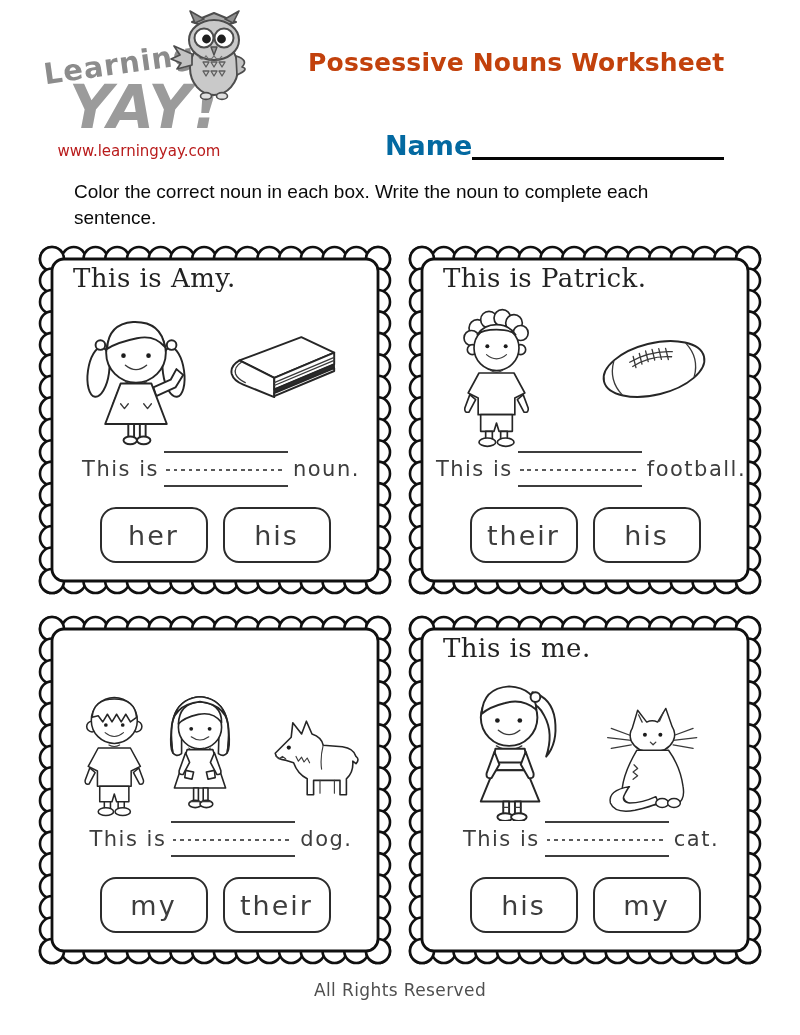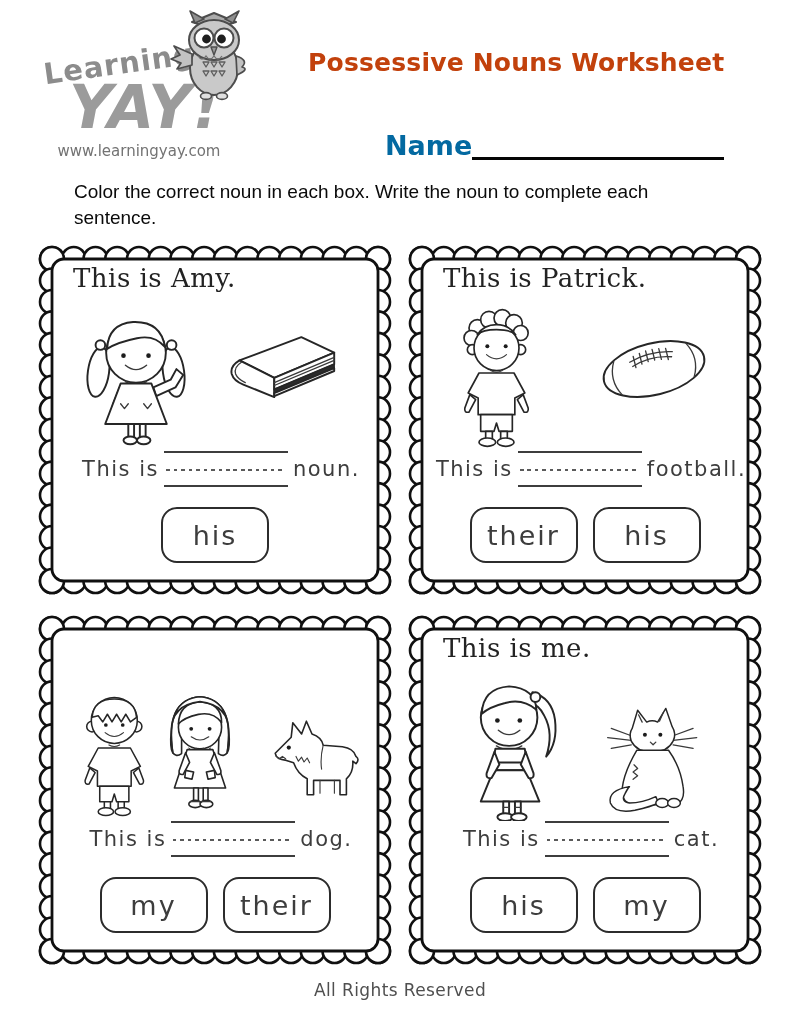--- a/index.html
+++ b/index.html
@@ -13,21 +13,21 @@
     position:absolute;left:6px;top:36px;width:170px;text-align:center;
     font-size:29px;font-weight:700;color:#8c8c8c;letter-spacing:1px;
     transform:rotate(-8deg);font-family:"DejaVu Sans",sans-serif;
   }
   .logo-yay{
     position:absolute;left:26px;top:62px;width:170px;text-align:center;
     font-size:60px;font-weight:800;font-style:italic;color:#9b9b9b;
     letter-spacing:1px;font-family:"DejaVu Sans",sans-serif;
   }
   .logo-url{position:absolute;left:0px;top:132px;width:210px;text-align:center;
-    font-size:15px;color:#737373;}
+    font-size:15px;color:#b91c1c;}
   .owl{position:absolute;left:136px;top:0px;}
   
   .title{
     position:absolute;left:308px;top:48px;width:420px;
     font-size:25px;font-weight:700;color:#c2410c;letter-spacing:.2px;
   }
   .name-row{position:absolute;left:385px;top:130px;font-size:27px;font-weight:700;color:#0369a1;}
   .name-line{display:inline-block;width:252px;height:26px;border-bottom:3px solid #050505;vertical-align:-5px;}
   .instructions{
     position:absolute;left:74px;top:179px;width:645px;
@@ -202,20 +202,21 @@
       <path class="line" d="M52,68 L114,42 L114,45 L52,71 Z"></path>
     </svg>
     <div class="sentence">
       <span>This is</span>
       <span class="blank">
           <span class="blank-mid"></span>
         </span>
       <span>noun.</span>
     </div>
     <div class="options">
+      <div class="option">her</div>
       <div class="option">his</div>
     </div>
   </div>
 </div>
 
 <div class="card c2">
   <svg class="scallops">
       <circle cx="14" cy="14" r="12" class="sc"></circle>
       <circle cx="14" cy="336" r="12" class="sc"></circle>
       <circle cx="35.733333333333334" cy="14" r="12" class="sc"></circle>

